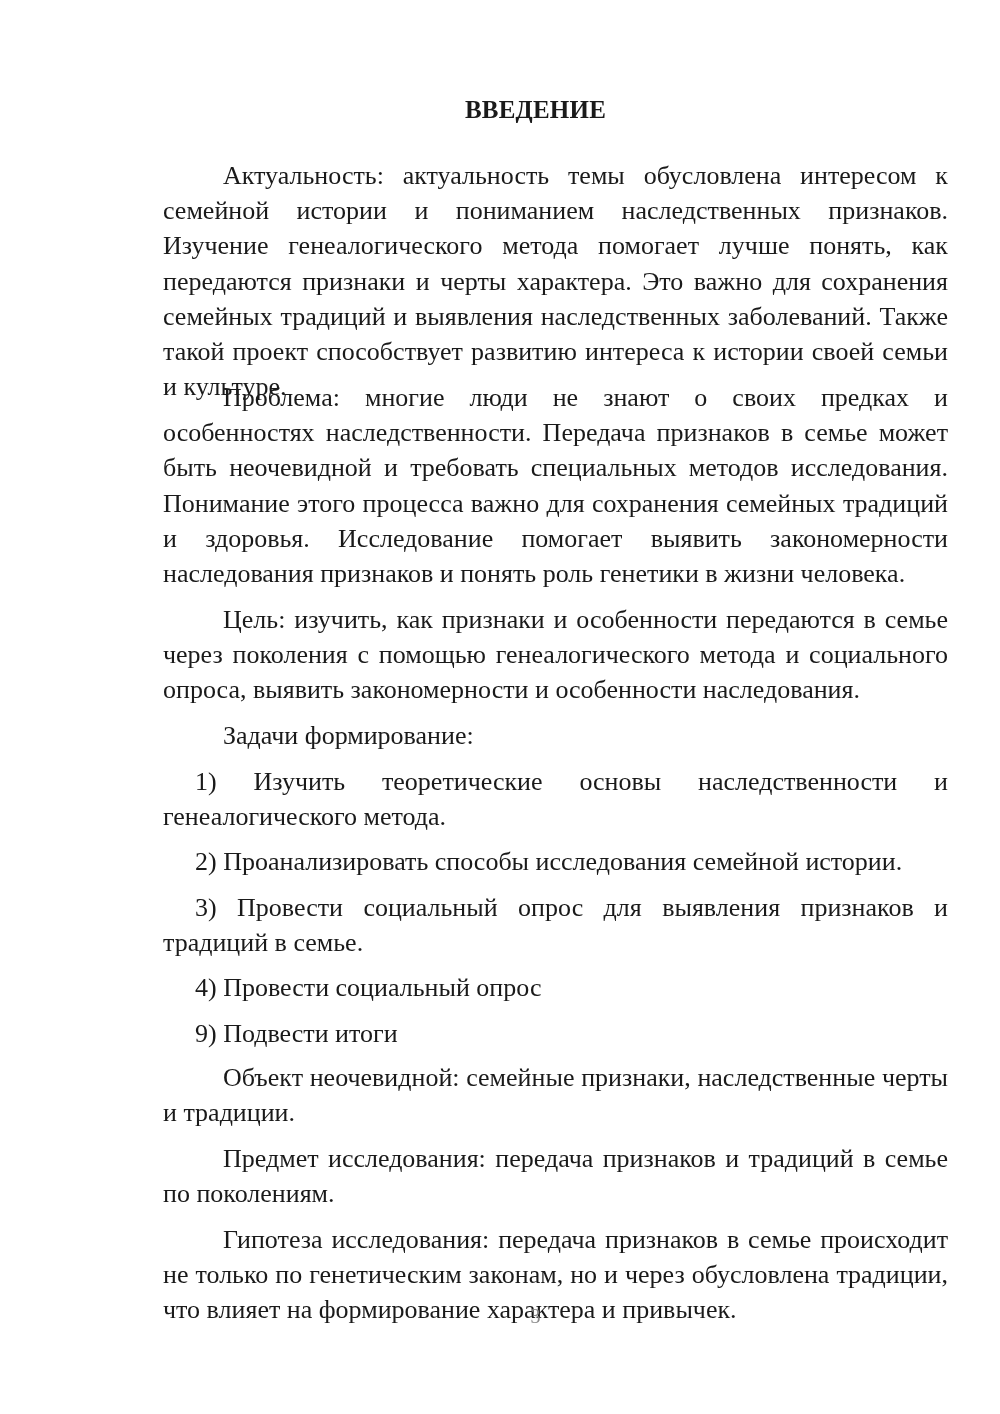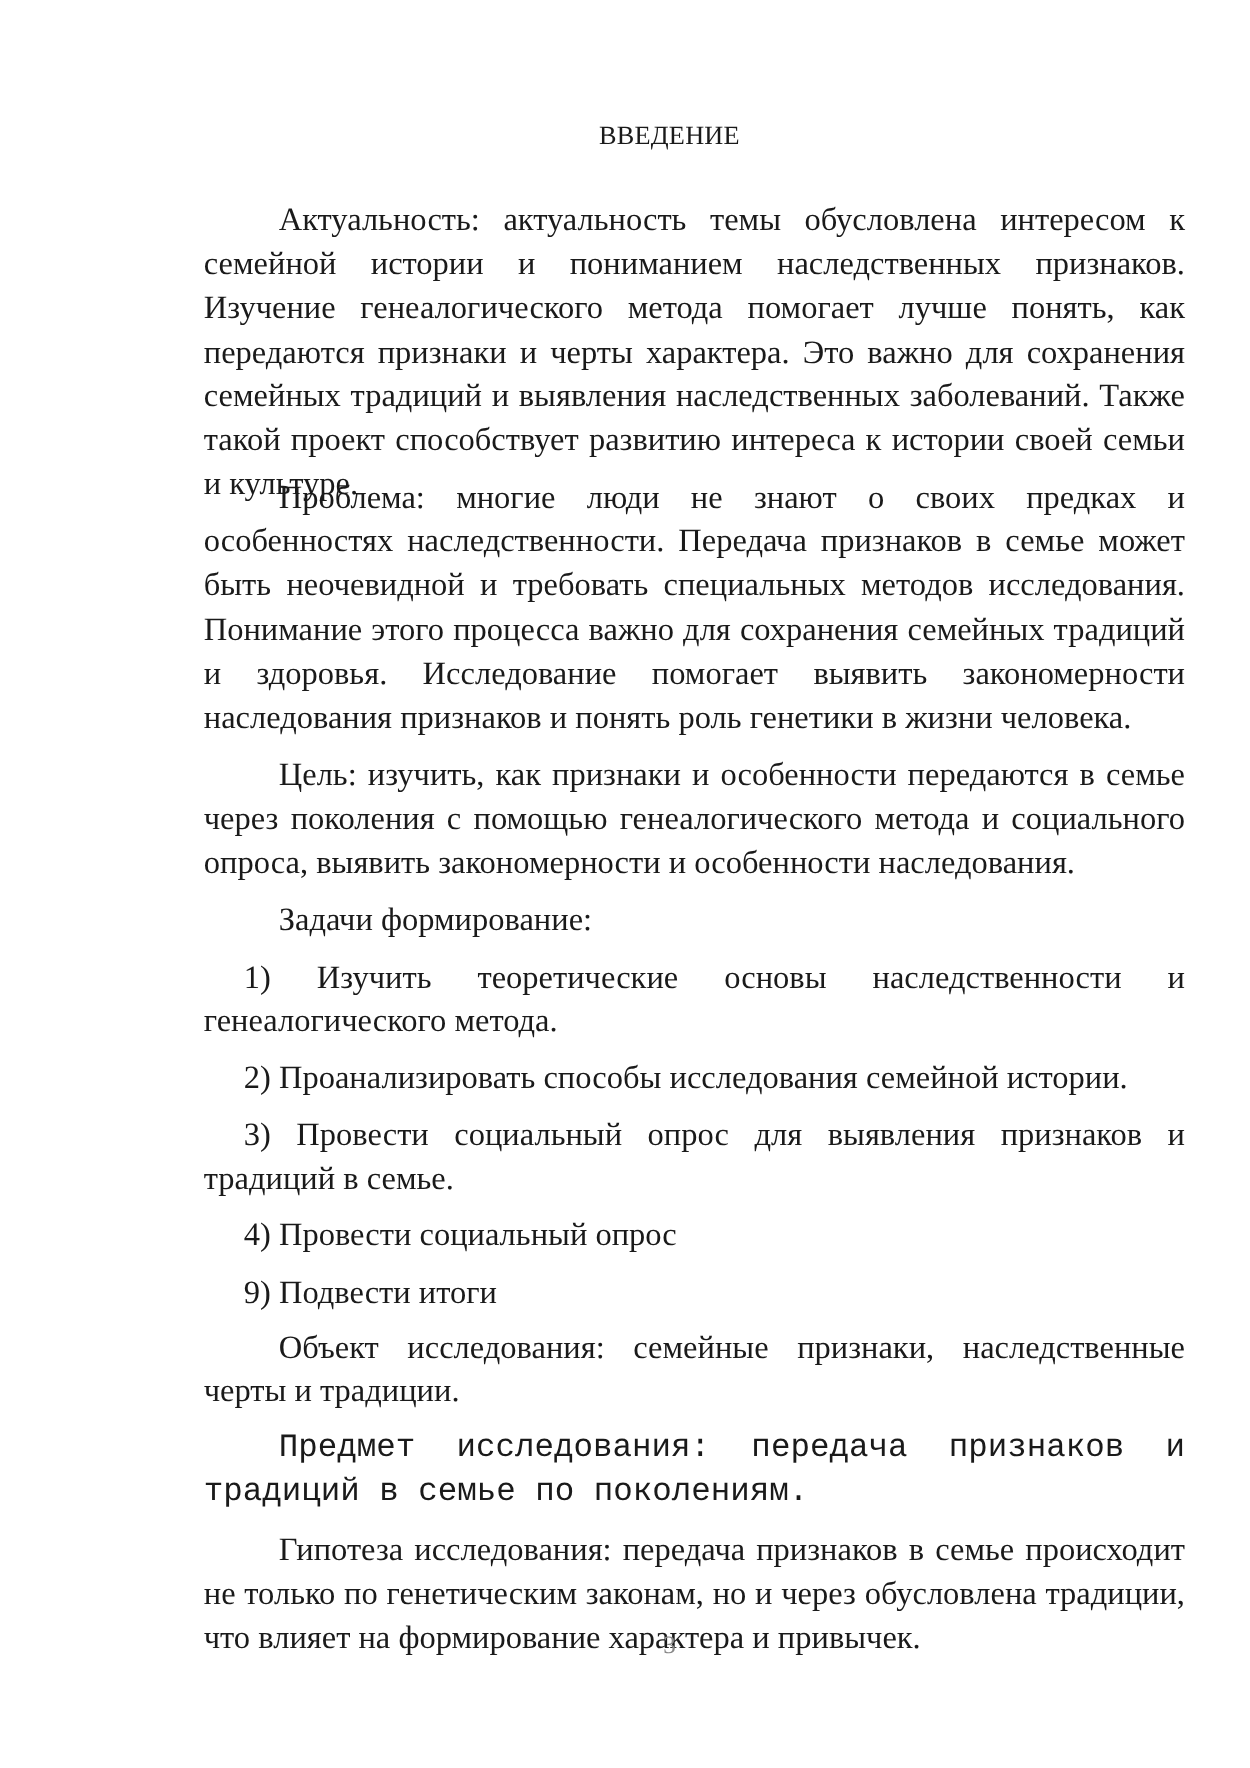--- a/index.html
+++ b/index.html
@@ -1,20 +1,20 @@
 <!DOCTYPE html>
 <html><head>
 <meta charset="utf-8">
 <style>
   html, body { margin:0; padding:0; background:#ffffff; }
   body { width:1000px; height:1414px; position:relative; overflow:hidden;
          font-family:"Liberation Serif", serif; color:#1a1a1a; }
   .page { position:absolute; left:143px; top:0; width:785px; }
   .title { position:absolute; top:96px; left:0; width:785px; text-align:center;
-           font-weight:normal; font-size:21px; letter-spacing:0.2px; }
+           font-weight:bold; font-size:25px; letter-spacing:0.2px; }
   .para { position:absolute; left:4px; width:785px; font-size:26px; line-height:35.2px;
           text-align:justify; text-align-last:left; margin:16px; }
   .para.indent { text-indent:60px; }
   .para.list { text-indent:32px; }
   .pagenum { position:absolute; top:1305px; left:0; width:785px; text-align:center;
              font-size:20px; color:#888; padding-left:0; }
 </style>
 </head>
 <body>
 
@@ -28,20 +28,20 @@
   <p class="para indent" style="top:586px;">Цель: изучить, как признаки и особенности передаются в семье через поколения с помощью генеалогического метода и социального опроса, выявить закономерности и особенности наследования.</p>
 
   <p class="para indent" style="top:702px;">Задачи формирование:</p>
 
   <p class="para list" style="top:748px;">1) Изучить теоретические основы наследственности и генеалогического метода.</p>
   <p class="para list" style="top:828px;">2) Проанализировать способы исследования семейной истории.</p>
   <p class="para list" style="top:874px;">3) Провести социальный опрос для выявления признаков и традиций в семье.</p>
   <p class="para list" style="top:954px;">4) Провести социальный опрос</p>
   <p class="para list" style="top:1000px;">9) Подвести итоги</p>
 
-  <p class="para indent" style="top:1044px;">Объект исследования: семейные признаки, наследственные черты и традиции.</p>
+  <p class="para indent" style="top:1044px;">Объект неочевидной: семейные признаки, наследственные черты и традиции.</p>
 
-  <p class="para indent" style="top:1125px;font-family:Liberation Mono, monospace;">Предмет исследования: передача признаков и традиций в семье по поколениям.</p>
+  <p class="para indent" style="top:1125px;">Предмет исследования: передача признаков и традиций в семье по поколениям.</p>
 
   <p class="para indent" style="top:1206px;">Гипотеза исследования: передача признаков в семье происходит не только по генетическим законам, но и через обусловлена традиции, что влияет на формирование характера и привычек.</p>
 
   <div class="pagenum">3</div>
 </div>
 
 </body></html>

